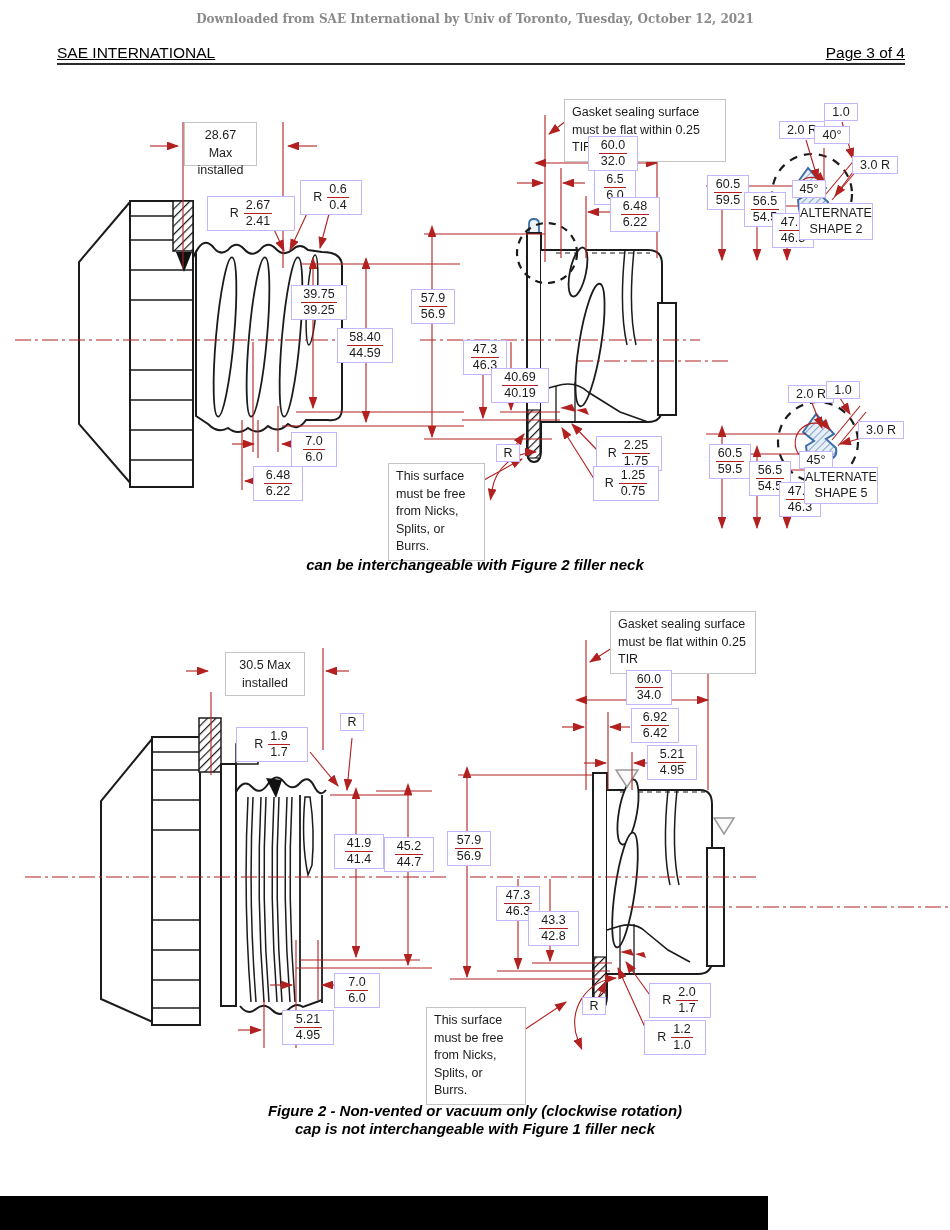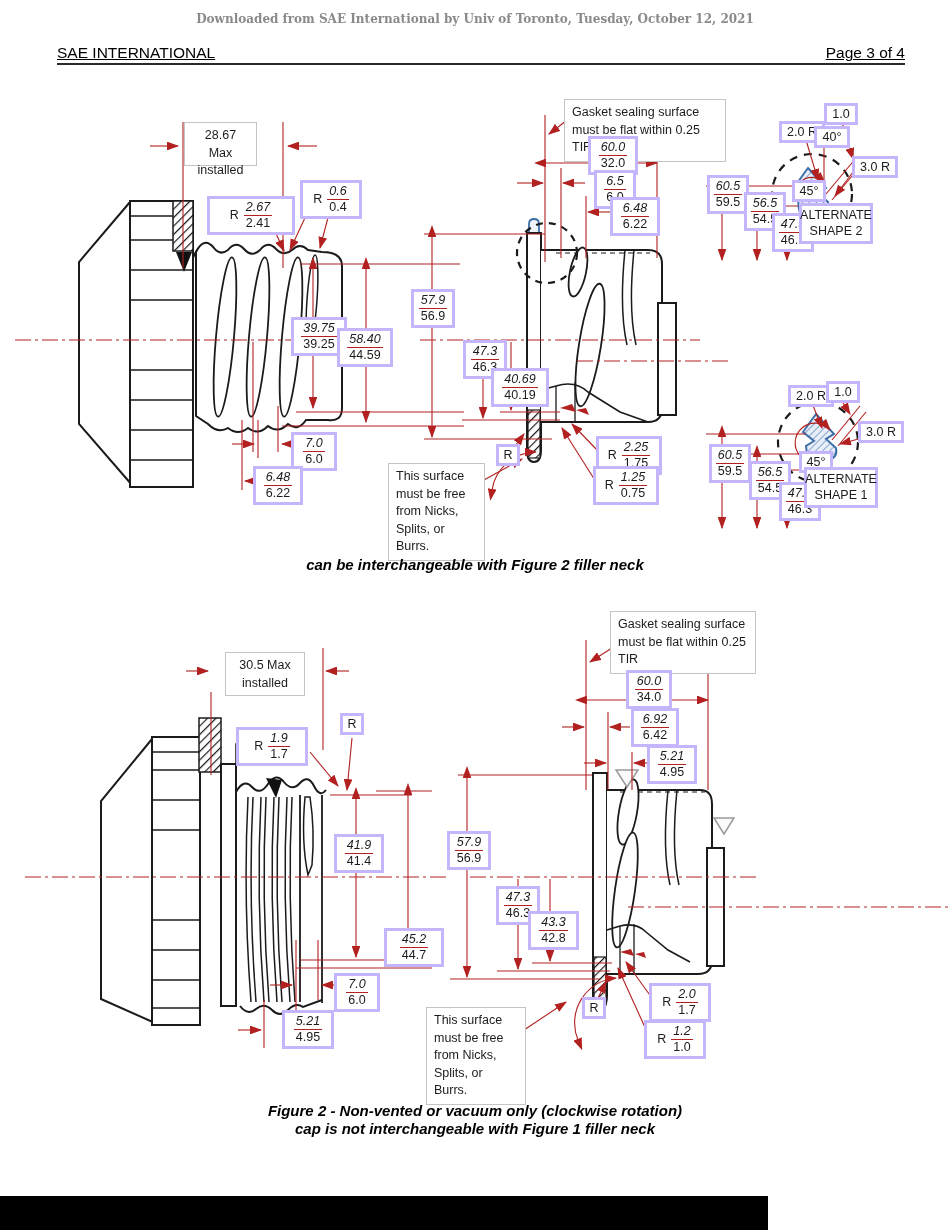--- a/index.html
+++ b/index.html
@@ -9,28 +9,28 @@
   .watermark{position:absolute;top:12px;left:0;width:100%;text-align:center;
              font-family:"DejaVu Serif",serif;font-size:12px;font-weight:bold;color:#8a8a8a;z-index:3;}
   .hdr{position:absolute;top:44px;font-size:15.5px;color:#000;z-index:3;}
   .hdr-left{left:57px;text-decoration:underline;}
   .hdr-center{left:0;width:100%;text-align:center;}
   .hdr-right{right:45px;text-decoration:underline;}
   .hdr-rule{position:absolute;top:63px;left:57px;width:848px;height:2px;background:#2b2b2b;z-index:3;}
   
   svg.canvas{position:absolute;left:0;top:0;z-index:1;}
   
-  .dim-box{position:absolute;background:#fff;border:3px solid #c4b5fd;padding:1px 3px;
+  .dim-box{position:absolute;background:#fff;border:1px solid #c4b5fd;padding:1px 3px;
            font-size:12.5px;line-height:1.15;color:#1c1c1c;display:flex;align-items:center;
            justify-content:center;text-align:center;z-index:3;box-sizing:border-box;}
   .note-box{position:absolute;background:#fff;border:1px solid #c4c4c4;padding:4px 7px;
             font-size:12.5px;line-height:1.4;color:#1c1c1c;text-align:left;z-index:3;box-sizing:border-box;}
   .note-center{text-align:center;}
   .frac{display:inline-block;text-align:center;line-height:1.2;}
-  .frac .ft{display:block;border-bottom:1.5px solid #b22020;padding:0 2px;font-style:italic;}
+  .frac .ft{display:block;border-bottom:1.5px solid #b22020;padding:0 2px;}
   .frac .fb{display:block;padding:0 2px;}
   .rpre{margin-right:5px;}
   .alt-title{line-height:1.3;}
   .fig-caption{position:absolute;left:0;width:100%;text-align:center;font-size:15px;
                font-weight:bold;font-style:italic;color:#000;line-height:1.2;z-index:3;}
   .black-bar{position:absolute;left:0;top:1196px;width:768px;height:34px;background:#000;z-index:4;}
 </style>
 </head>
 <body>
 
@@ -294,21 +294,21 @@
         <span class="fb">2.41</span>
       </span>
   </div>
   <div class="dim-box" style="left:300px;top:180px;width:62px">
     <span class="rpre">R</span>
     <span class="frac">
         <span class="ft">0.6</span>
         <span class="fb">0.4</span>
       </span>
   </div>
-  <div class="dim-box" style="left:291px;top:317px;width:56px">
+  <div class="dim-box" style="left:291px;top:285px;width:56px">
     <span class="frac">
         <span class="ft">39.75</span>
         <span class="fb">39.25</span>
       </span>
   </div>
   <div class="dim-box" style="left:337px;top:328px;width:56px">
     <span class="frac">
         <span class="ft">58.40</span>
         <span class="fb">44.59</span>
       </span>
@@ -442,21 +442,21 @@
         <span class="fb">54.5</span>
       </span>
     </div>
   <div class="dim-box" style="left:779px;top:482px;width:42px">
     <span class="frac">
         <span class="ft">47.3</span>
         <span class="fb">46.3</span>
       </span>
     </div>
   <div class="dim-box alt-title" style="left:804px;top:467px;width:74px">
-    <span>ALTERNATE SHAPE 1</span>
+    <span>ALTERNATE SHAPE 5</span>
     </div>
 
   <div class="fig-caption" style="top:556px">
     <div>can be interchangeable with Figure 2 filler neck</div>
   </div>
 
   <div class="note-box note-center" style="left:225px;top:652px;width:80px;height:44px">30.5 Max installed</div>
   <div class="dim-box" style="left:236px;top:727px;width:72px">
     <span class="rpre">R</span>
     <span class="frac">
@@ -466,21 +466,21 @@
   </div>
   <div class="dim-box" style="left:340px;top:713px;width:24px">
     <span>R</span>
     </div>
   <div class="dim-box" style="left:334px;top:834px;width:50px">
     <span class="frac">
         <span class="ft">41.9</span>
         <span class="fb">41.4</span>
       </span>
     </div>
-  <div class="dim-box" style="left:384px;top:928px;width:60px">
+  <div class="dim-box" style="left:384px;top:837px;width:50px">
     <span class="frac">
         <span class="ft">45.2</span>
         <span class="fb">44.7</span>
       </span>
     </div>
   <div class="dim-box" style="left:334px;top:973px;width:46px">
     <span class="frac">
         <span class="ft">7.0</span>
         <span class="fb">6.0</span>
       </span>

